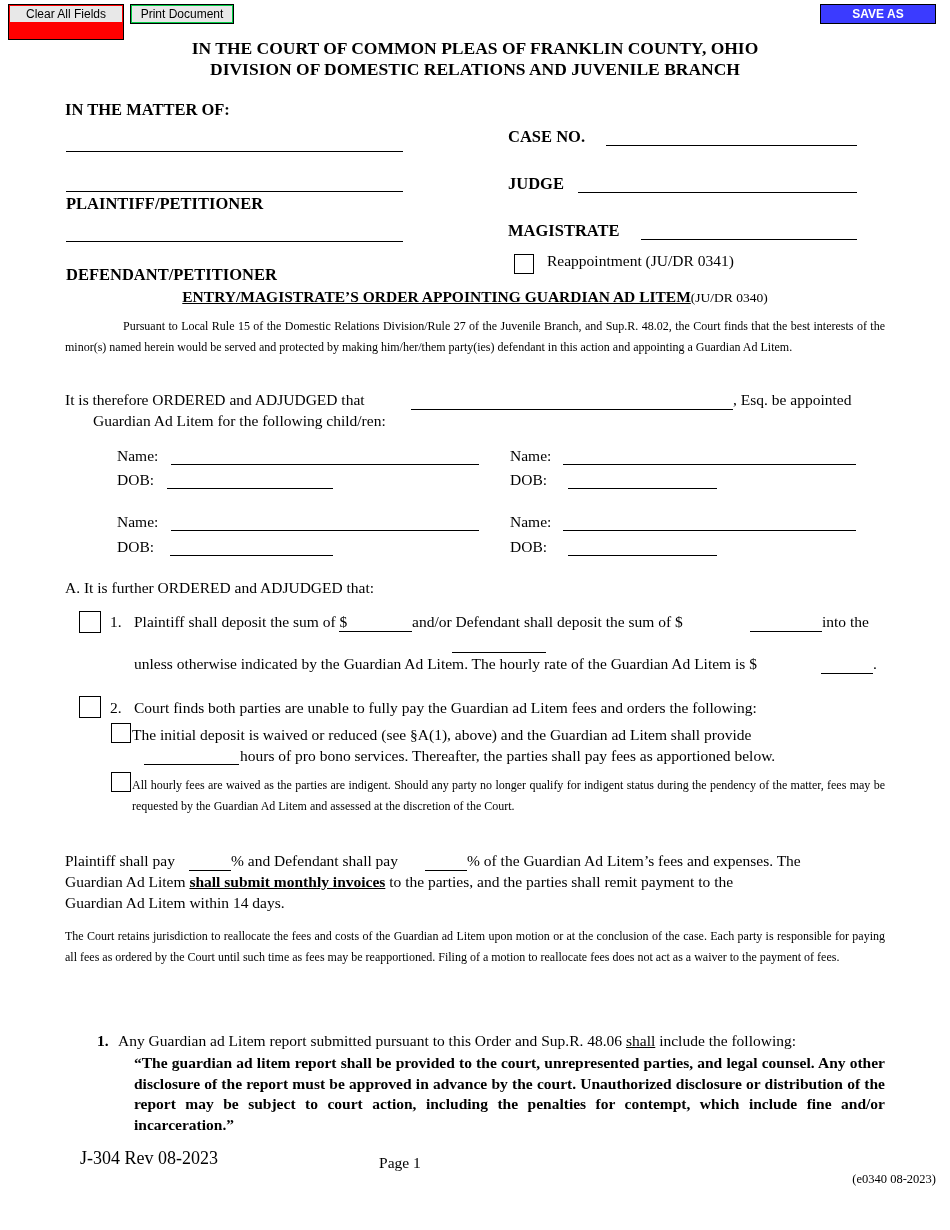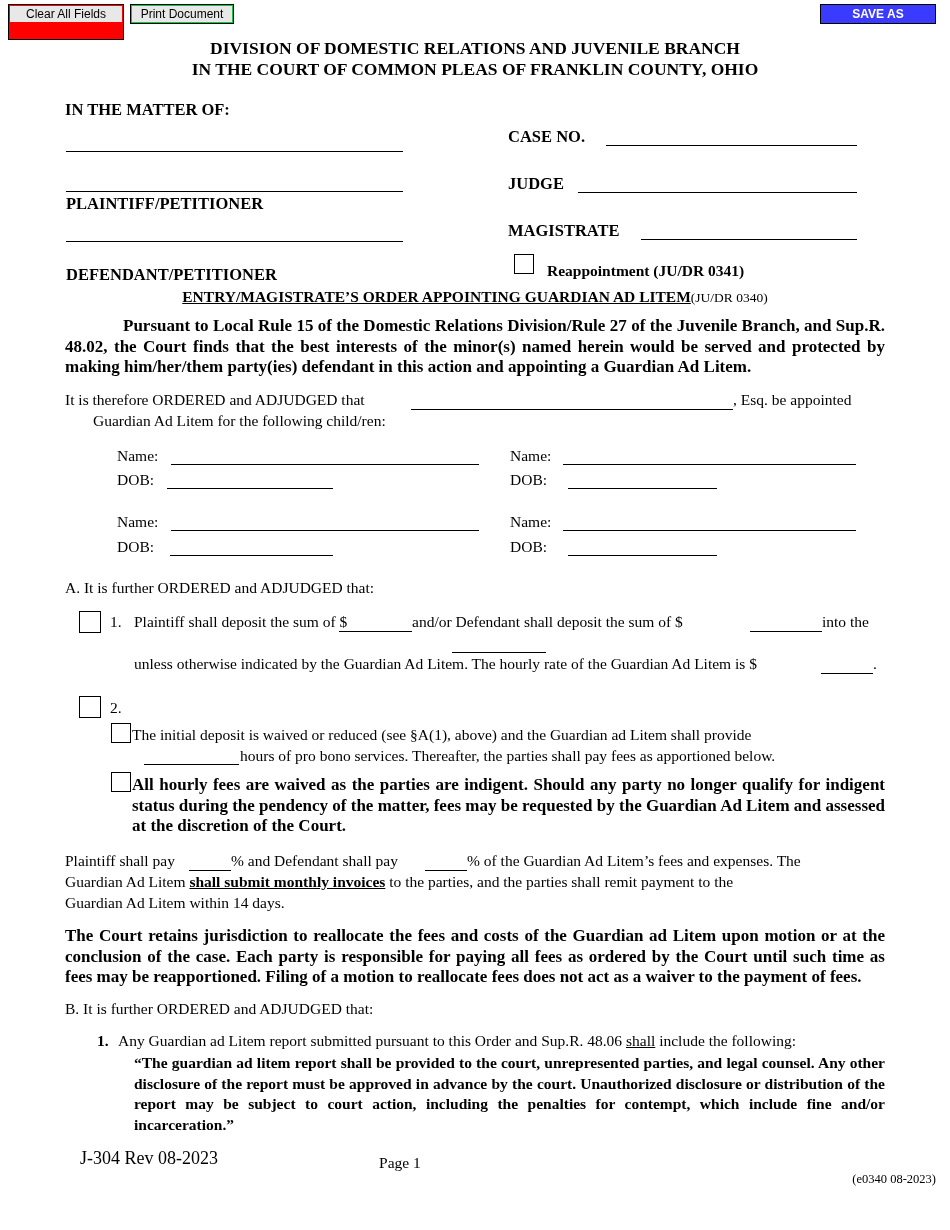--- a/index.html
+++ b/index.html
@@ -142,24 +142,23 @@
     width: 950px;
     text-align: center;
     font-size: 15.5px;
   }
   .entry-title b { text-decoration: underline; font-size: 15.5px;}
   .entry-title .code { font-size: 13.5px; }
 
   
   .para {
     position: absolute;
-    font-size: 17px;
+    font-size: 12px;
     line-height: 20.5px;
     text-align: justify;
-    font-weight: bold;
   }
 
   .lbl { position: absolute; font-size: 15.5px; }
 
   .num-label {
     position: absolute;
     font-size: 15.5px;
   }
 
   .bold { font-weight: bold; }
@@ -202,22 +201,22 @@
     <div class="btn btn-clear">
       <span>Clear All Fields</span>
     </div>
     <div class="btn btn-print">
       <span>Print Document</span>
     </div>
     <div class="btn btn-save">SAVE AS</div>
   </div>
 
   <div class="court-title">
+    <div>IN THE COURT OF COMMON PLEAS OF FRANKLIN COUNTY, OHIO</div>
     <div>DIVISION OF DOMESTIC RELATIONS AND JUVENILE BRANCH</div>
-    <div>IN THE COURT OF COMMON PLEAS OF FRANKLIN COUNTY, OHIO</div>
   </div>
 
   <div class="matter-label">IN THE MATTER OF:</div>
 
   <div class="rule" style="left:66px; top:151px; width:337px;"></div>
   <div class="rule" style="left:66px; top:191px; width:337px;"></div>
   <div class="caption-label" style="left:66px; top:194px;">PLAINTIFF/PETITIONER</div>
 
   <div class="rule" style="left:66px; top:241px; width:337px;"></div>
   <div class="caption-label" style="left:66px; top:265px;">DEFENDANT/PETITIONER</div>
@@ -225,21 +224,21 @@
   <div class="caption-right-label" style="left:508px; top:127px;">CASE NO.</div>
   <div class="rule" style="left:606px; top:145px; width:251px;"></div>
 
   <div class="caption-right-label" style="left:508px; top:174px;">JUDGE</div>
   <div class="rule" style="left:578px; top:192px; width:279px;"></div>
 
   <div class="caption-right-label" style="left:508px; top:221px;">MAGISTRATE</div>
   <div class="rule" style="left:641px; top:239px; width:216px;"></div>
 
   <div class="checkbox" style="left:514px; top:254px; width:20px; height:20px;"></div>
-  <div class="reappt-text" style="left:547px; top:262px;font-weight:bold;">Reappointment (JU/DR 0341)</div>
+  <div class="reappt-text" style="left:547px; top:252px;">Reappointment (JU/DR 0341)</div>
 
   <div class="entry-title">
     <b>ENTRY/MAGISTRATE’S ORDER APPOINTING GUARDIAN AD LITEM</b><span class="code">(JU/DR 0340)</span>
   </div>
 
   <div class="para" style="left:65px; top:316px; width:820px; text-indent:58px;">Pursuant to Local Rule 15 of the Domestic Relations Division/Rule 27 of the Juvenile Branch, and Sup.R. 48.02, the Court finds that the best interests of the minor(s) named herein would be served and protected by making him/her/them party(ies) defendant in this action and appointing a Guardian Ad Litem.</div>
 
   <div class="lbl" style="left:65px; top:391px;">It is therefore ORDERED and ADJUDGED that</div>
   <div class="rule" style="left:411px; top:409px; width:322px;"></div>
   <div class="lbl" style="left:733px; top:391px;">, Esq. be appointed</div>
@@ -276,41 +275,41 @@
   <div class="lbl" style="left:822px; top:613px;">into the</div>
 
   <div class="rule" style="left:452px; top:652px; width:94px;"></div>
 
   <div class="lbl" style="left:134px; top:655px;">unless otherwise indicated by the Guardian Ad Litem. The hourly rate of the Guardian Ad Litem is $</div>
   <div class="rule" style="left:821px; top:673px; width:52px;"></div>
   <div class="lbl" style="left:873px; top:655px;">.</div>
 
   <div class="checkbox" style="left:79px; top:696px; width:22px; height:22px;"></div>
   <div class="num-label" style="left:110px; top:699px;">2.</div>
+  <div class="lbl" style="left:134px; top:699px;">Court finds both parties are unable to fully pay the Guardian ad Litem fees and orders the following:</div>
 
   <div class="checkbox" style="left:111px; top:723px; width:20px; height:20px;"></div>
   <div class="lbl" style="left:132px; top:726px;">The initial deposit is waived or reduced (see §A(1), above) and the Guardian ad Litem shall provide</div>
   <div class="rule" style="left:144px; top:764px; width:95px;"></div>
   <div class="lbl" style="left:240px; top:747px;">hours of pro bono services. Thereafter, the parties shall pay fees as apportioned below.</div>
 
   <div class="checkbox" style="left:111px; top:772px; width:20px; height:20px;"></div>
   <div class="para" style="left:132px; top:775px; width:753px;">All hourly fees are waived as the parties are indigent. Should any party no longer qualify for  indigent status during the pendency of the matter, fees may be requested by the Guardian Ad Litem and assessed at the discretion of the Court.</div>
 
   <div class="lbl" style="left:65px; top:852px;">Plaintiff shall pay</div>
   <div class="rule" style="left:189px; top:870px; width:42px;"></div>
   <div class="lbl" style="left:231px; top:852px;">% and Defendant shall pay</div>
   <div class="rule" style="left:425px; top:870px; width:42px;"></div>
   <div class="lbl" style="left:65px; top:873px;"><span>Guardian Ad Litem </span><span class="u bold">shall submit monthly invoices</span><span> to the parties, and the parties shall remit payment to the</span></div>
 
   <div class="lbl" style="left:467px; top:852px;">% of the Guardian Ad Litem’s fees and expenses.    The</div>
   <div class="lbl" style="left:65px; top:894px;">Guardian Ad Litem within 14 days.</div>
 
   <div class="para" style="left:65px; top:926px; width:820px;">The Court retains jurisdiction to reallocate the fees and costs of the Guardian ad Litem upon motion or at the conclusion of the case. Each party is responsible for paying all fees as ordered by the Court until such time as fees may be reapportioned. Filing of a motion to reallocate fees does not act as a waiver to the payment of fees.</div>
 
-  <div class="lbl" style="left:65px; top:1000px;">B.  It is further ORDERED and ADJUDGED that:</div>
 
   <div class="num-label bold" style="left:97px; top:1032px;">1.</div>
   <div class="lbl" style="left:118px; top:1032px;"><span>Any Guardian ad Litem report submitted pursuant to this Order and Sup.R. 48.06 </span><span class="u">shall</span><span> include the following:</span></div>
 
   <div class="quote-block" style="left:134px; top:1053px; width:751px;">“The guardian ad litem report shall be provided to the court, unrepresented parties, and legal counsel. Any other disclosure of the report must be approved in advance by the court. Unauthorized disclosure or distribution of the report may be subject to court action, including the penalties for contempt, which include fine and/or incarceration.”</div>
 
   <div class="footer-center">Page 1</div>
   <div class="footer-left">J-304 Rev 08-2023</div>
   <div class="footer-right">(e0340 08-2023)</div>
 

